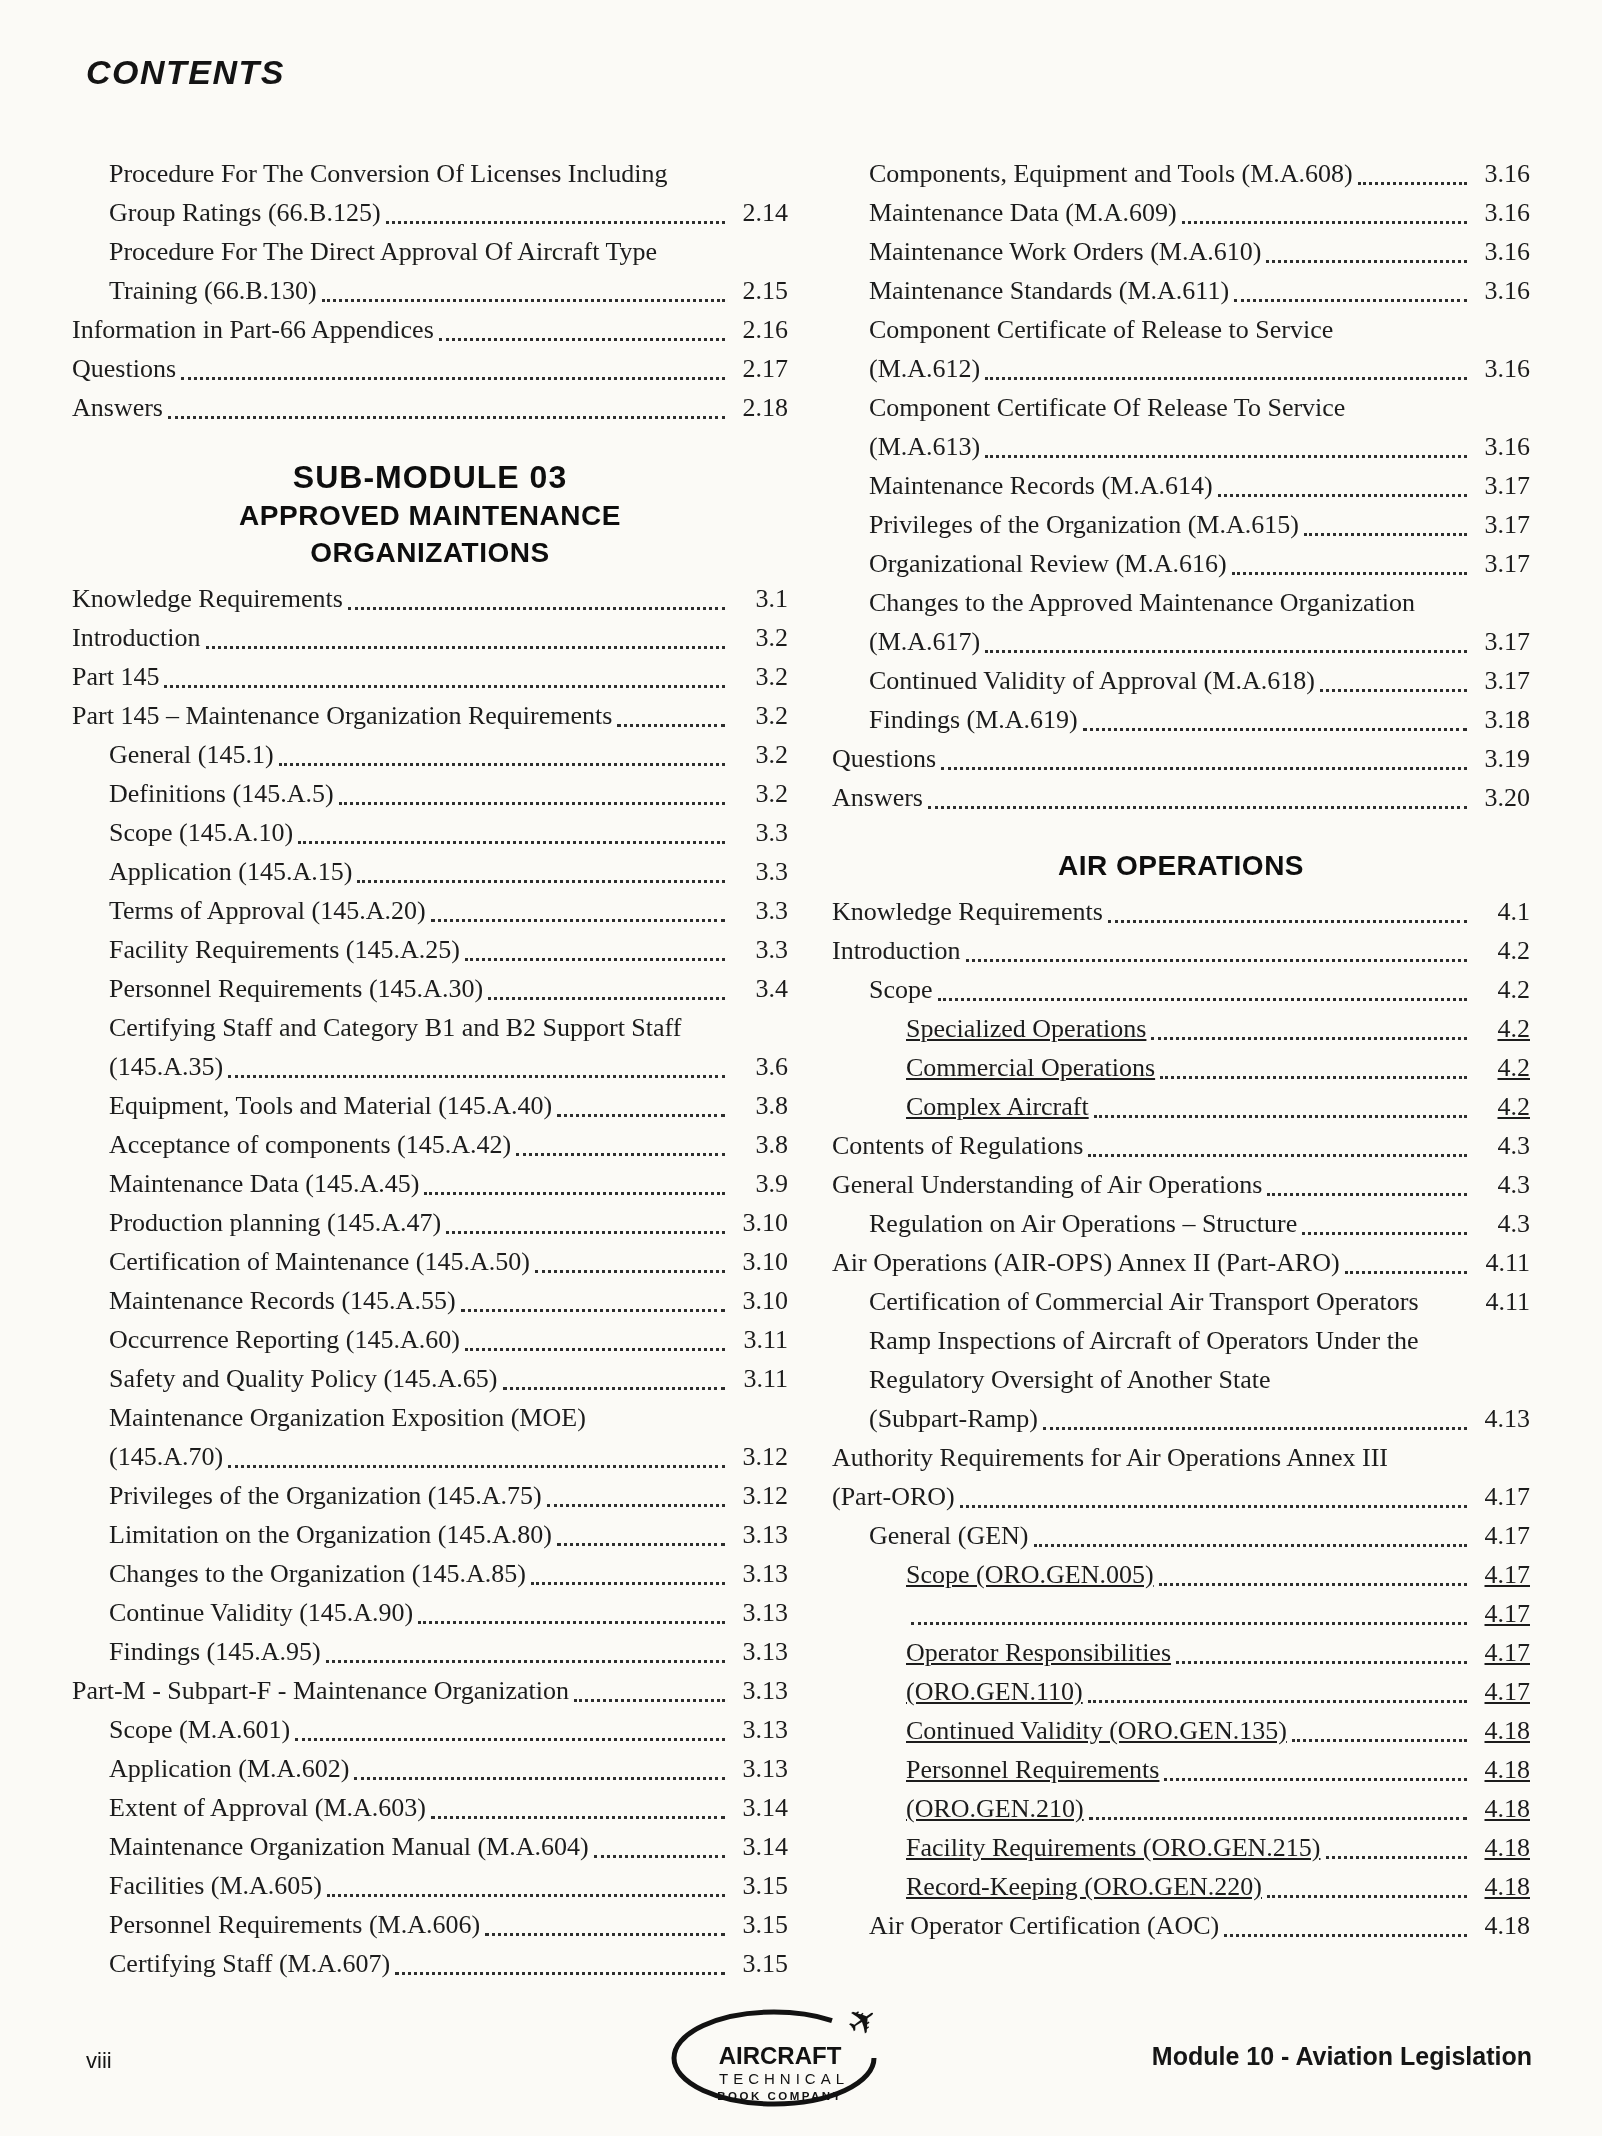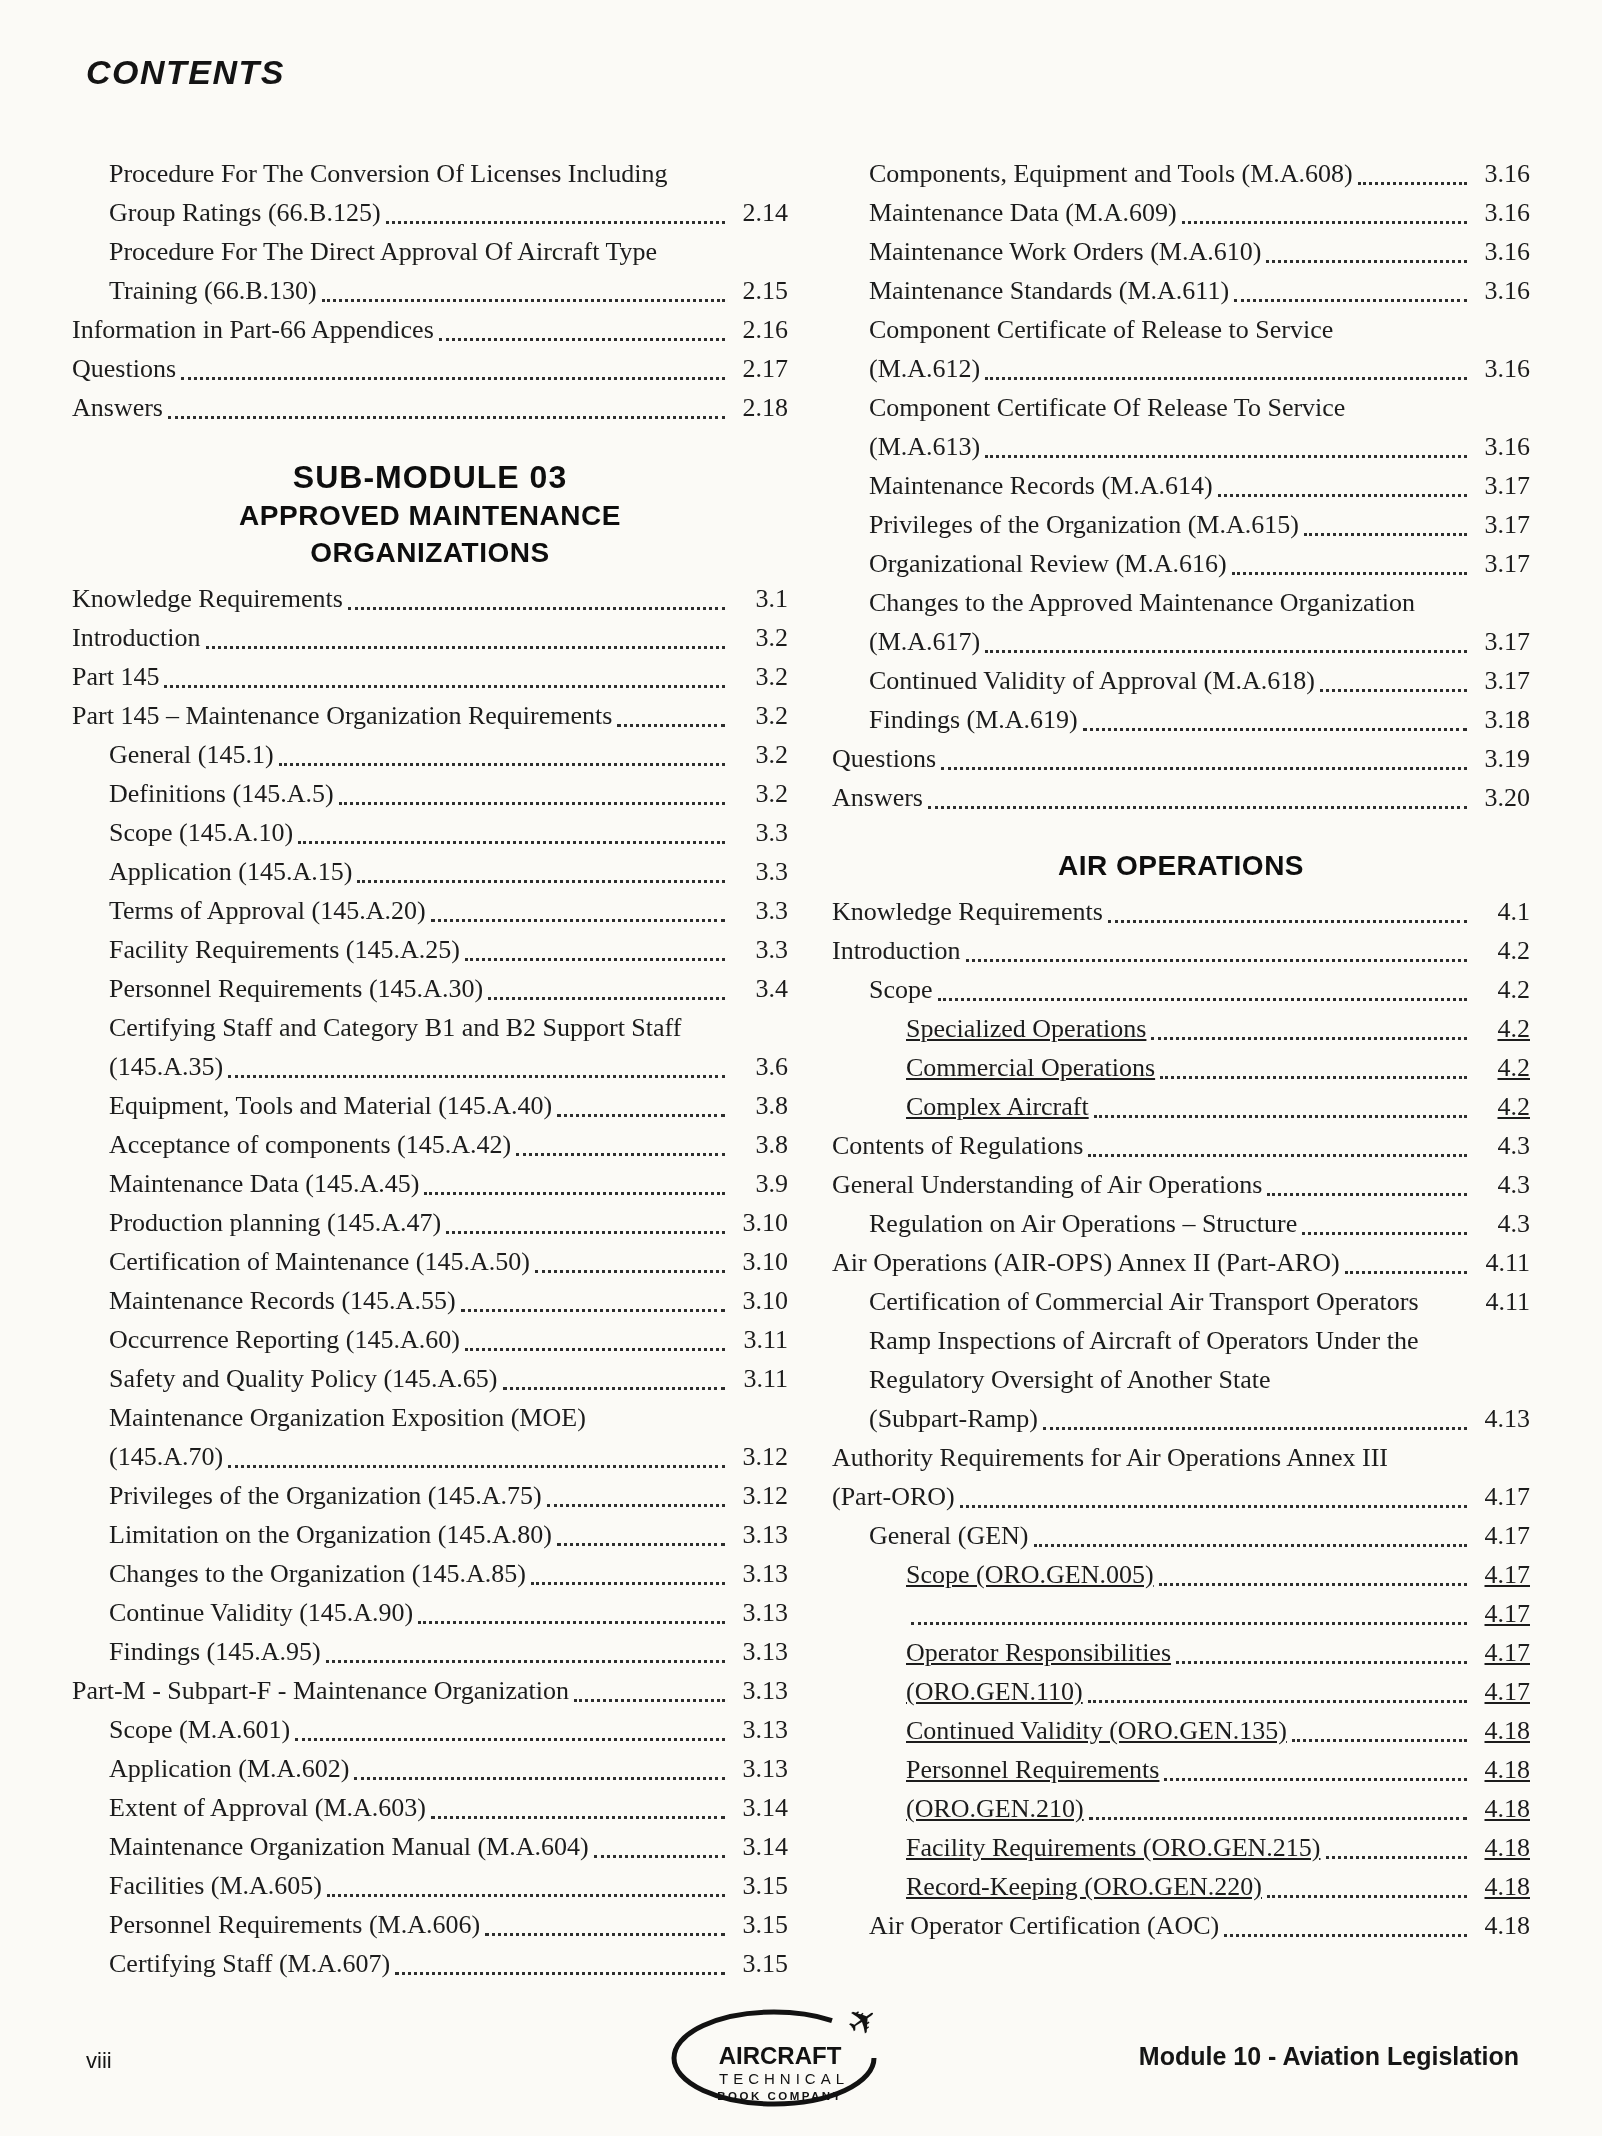--- a/index.html
+++ b/index.html
@@ -34,21 +34,21 @@
   .hline{
     font-family:"Liberation Sans",sans-serif;font-weight:700;
     font-size:28px;line-height:37px;letter-spacing:.5px;color:#0e0e0e;text-align:center;
   }
   .hline.first{font-size:32px;line-height:40px;letter-spacing:1px;}
   .footer{
     position:absolute;left:72px;right:70px;top:1998px;height:132px;
     font-family:"Liberation Sans",sans-serif;color:#151515;
   }
   .folio{position:absolute;left:14px;top:50px;font-weight:400;font-size:22px;}
-  .module{position:absolute;right:13px;top:44px;font-weight:700;font-size:25px;}
+  .module{position:absolute;right:0;top:44px;font-weight:700;font-size:25px;}
   .logo{position:absolute;left:50%;top:-4px;transform:translateX(-50%);}
 </style>
 </head>
 <body>
 
 <div class="page">
 
   <h1 class="title">CONTENTS</h1>
 
   <div class="cols">

